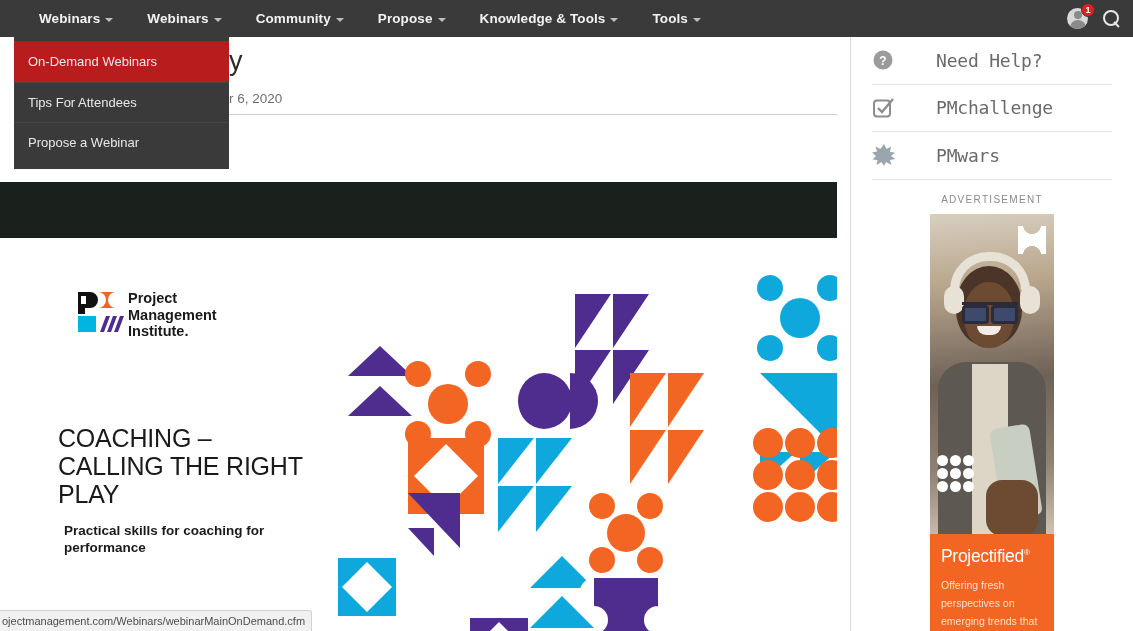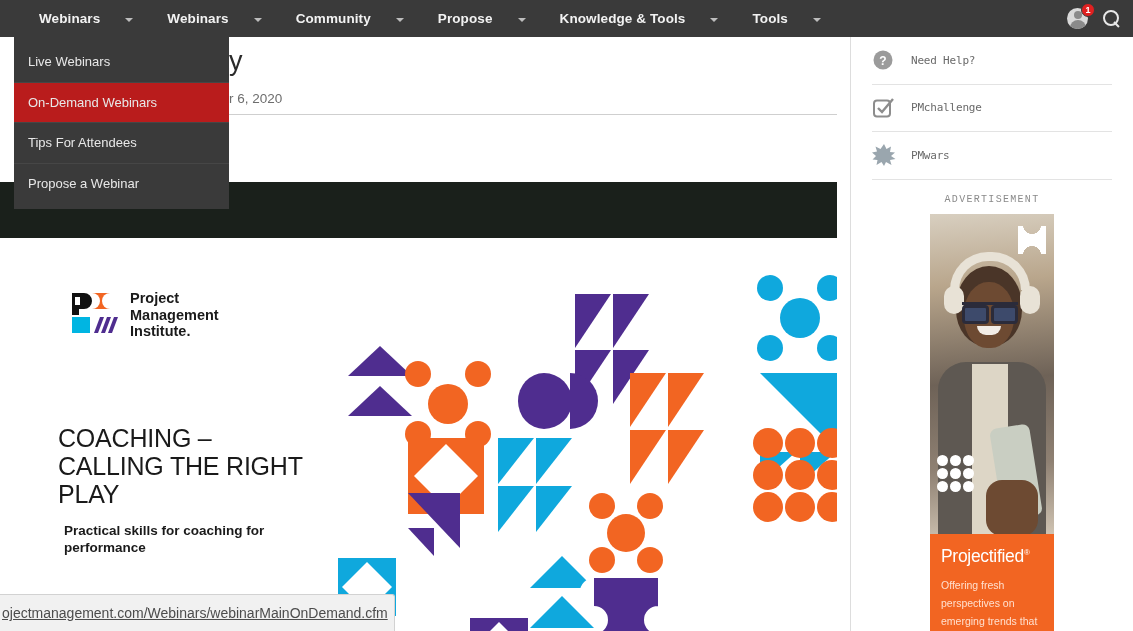--- a/index.html
+++ b/index.html
@@ -14,21 +14,21 @@
   
   .navbar {
     position: absolute; top: 0; left: 0;
     width: 1133px; height: 37px;
     background: #3a3a3a;
     display: flex; align-items: center;
     z-index: 40;
   }
   .nav-items { display: flex; align-items: center; padding-left: 22px; }
   .nav-item {
-    display: flex; align-items: center; gap: 25px;
+    display: flex; align-items: center; gap: 5px;
     color: #f2f2f2; font-size: 13.5px; font-weight: bold;
     padding: 0 17px; cursor: pointer; white-space: nowrap;
     letter-spacing: .1px;
   }
   .caret {
     width: 0; height: 0;
     border-left: 4px solid transparent;
     border-right: 4px solid transparent;
     border-top: 4px solid #bdbdbd;
     margin-top: 2px;
@@ -109,21 +109,21 @@
   .player {
     position: absolute; left: 0px; top: 145px;
     width: 837px; height: 56px; background: #1a201b;
   }
 
   
   .slide {
     position: absolute; left: 0px; top: 201px;
     width: 837px; height: 393px; background: #ffffff; overflow: hidden;
   }
-  .pmi-logo { position: absolute; left: 70px; top: 52px; display: flex; align-items: center; gap: 10px; }
+  .pmi-logo { position: absolute; left: 76px; top: 52px; display: flex; align-items: flex-start; gap: 2px; }
   .logo-mark { position: relative; width: 50px; height: 48px; }
   .logo-text { font-size: 14.5px; line-height: 16.5px; font-weight: bold; color: #1a1a1a; }
 
   .slide-title {
     position: absolute; left: 58px; top: 186px;
     font-size: 25px; line-height: 28px; color: #1a1a1a;
     font-weight: normal; letter-spacing: -.2px;
   }
   .slide-sub {
     position: absolute; left: 64px; top: 284px;
@@ -139,27 +139,27 @@
     background: #fff; border-left: 1px solid #dddddd;
   }
   .side-row {
     position: relative; height: 47.5px;
     display: flex; align-items: center; gap: 17px;
     margin: 0 21px; border-bottom: 1px solid #e3e3e3;
   }
   .side-row:last-of-type { border-bottom: 1px solid #e3e3e3; }
   .side-label {
     font-family: "DejaVu Sans Mono", monospace;
-    font-size: 11px; color: #6a6a6a; letter-spacing: -.2px;
+    font-size: 18px; color: #6a6a6a; letter-spacing: -.2px; margin-left: 25px;
   }
   .side-ico { width: 22px; height: 22px; flex: none; position: relative; }
 
   .adv-label {
     text-align: center; font-size: 10px; color: #8a8a8a;
-    letter-spacing: 1.3px; padding-top: 14px; padding-bottom: 9px; font-family: Liberation Mono, monospace;
+    letter-spacing: 1.3px; padding-top: 14px; padding-bottom: 9px;
   }
   .ad {
     position: absolute; left: 925px - 850px; top: 0;
     margin: 0 auto; width: 124px; height: 450px;
     overflow: hidden; position: relative;
   }
   .ad-wrap { display: flex; justify-content: center; }
   .ad-photo {
     width: 124px; height: 320px; position: relative; overflow: hidden;
     background: linear-gradient(175deg,#d8cfc0 0%,#b9a68c 22%,#6e6257 52%,#8f8173 78%,#cfc3b2 100%);
@@ -241,26 +241,25 @@
   .ad-tag {
     color: #ffe0cf; font-size: 10.5px; line-height: 18px;
     margin-top: 9px;
   }
 
   
   .statusbar {
     position: absolute; left: 0; bottom: 0;
     background: #f1f1f1; border: 1px solid #d2d2d2; border-left: none; border-bottom: none;
     border-radius: 0 3px 0 0;
-    height: 37px; padding: 0 6px;
+    height: 21px; padding: 0 6px;
     display: flex; align-items: center;
-    font-size: 14px; color: #4c4c4c;
+    font-size: 11px; color: #4c4c4c;
     z-index: 60; white-space: nowrap;
     overflow: hidden;
-    text-decoration: underline;
   }
   .statusbar span { margin-left: -4px; }
 </style>
 </head>
 <body>
 
 <div id="root">
 
   <div class="navbar">
     <div class="nav-items">
@@ -560,23 +559,20 @@
           <div class="ad-orange">
             <div class="ad-brand"><span>Projectified</span><sup>®</sup></div>
             <div class="ad-tag">Offering fresh perspectives on emerging trends that are impacting projects</div>
           </div>
         </div>
       </div>
     </div>
   </div>
 
   <div class="dropdown">
-    <div class="dd-item">
-      <span>Live Webinars</span>
-    </div>
     <div class="dd-item active">
       <span>On-Demand Webinars</span>
     </div>
     <div class="dd-item">
       <span>Tips For Attendees</span>
     </div>
     <div class="dd-item">
       <span>Propose a Webinar</span>
     </div>
   </div>

